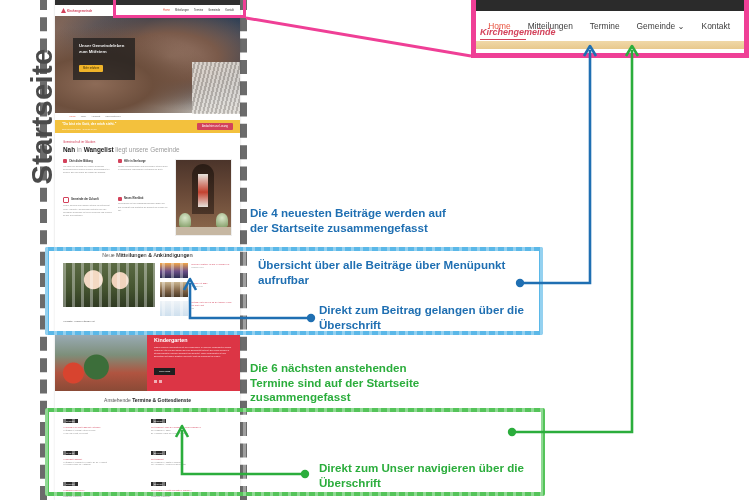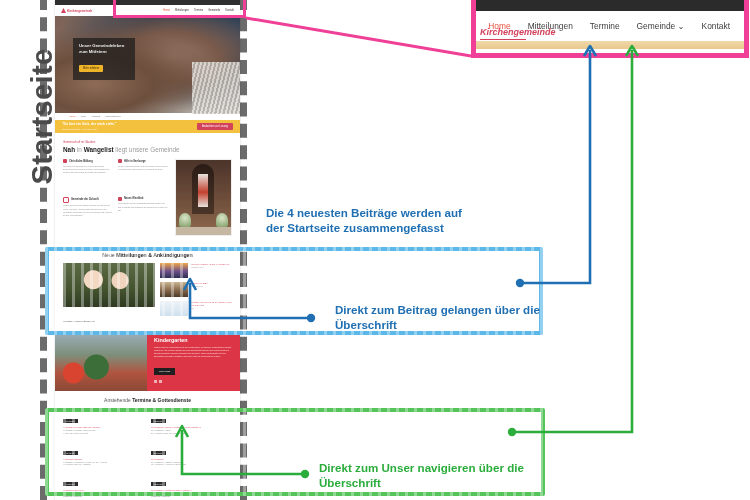--- a/index.html
+++ b/index.html
@@ -206,21 +206,21 @@
     background:
       repeating-linear-gradient(90deg,rgba(255,255,255,.35) 0 3px,transparent 3px 9px);
     mix-blend-mode:screen;
   }
 
   
   .ann-txt{
     position:absolute;font-weight:bold;line-height:14.5px;
     font-size:11.6px;white-space:pre-line;
   }
-  .ann-txt.blue{color:#1f6fb2;margin-left:16px;}
+  .ann-txt.blue{color:#1f6fb2;}
   .ann-txt.green{color:#2bad3c;}
 
   
   svg.overlay{
     position:absolute;left:0;top:0;width:750px;height:500px;
     pointer-events:none;
   }
 
   
   .pink-src{
@@ -440,24 +440,29 @@
 
     </div>
   </div>
 
   <div class="ann-box blue" style="left:45px;top:247px;width:498px;height:88px;"></div>
   <div class="ann-box green" style="left:45px;top:408px;width:500px;height:88px;"></div>
 
   <div class="ann-txt blue" style="left:250px;top:206px;width:300px;">Die 4 neuesten Beiträge werden auf
 der Startseite zusammengefasst</div>
 
+  <div class="ann-txt blue" style="left:258px;top:258px;width:290px;">Übersicht über alle Beiträge über Menüpunkt
+aufrufbar</div>
 
   <div class="ann-txt blue" style="left:319px;top:303px;width:235px;">Direkt zum Beitrag gelangen über die
 Überschrift</div>
 
+  <div class="ann-txt green" style="left:250px;top:361px;width:290px;">Die 6 nächsten anstehenden
+Termine sind auf der Startseite
+zusammengefasst</div>
 
 
   <div class="ann-txt green" style="left:319px;top:461px;width:240px;">Direkt zum Unser navigieren über die
 Überschrift</div>
 
   <div class="pink-src" style="left:113px;top:-4px;width:133px;height:22px;"></div>
 
   <div class="pink-box" style="left:471px;top:-5px;width:278px;height:63px;">
     <div class="pz-topbar"></div>
     <div class="pz-nav">

